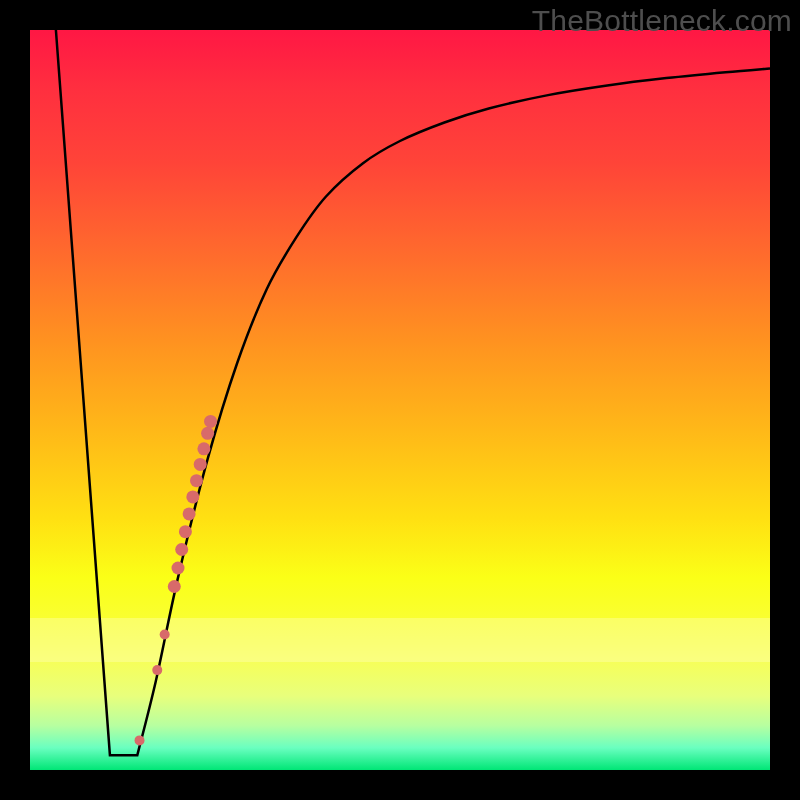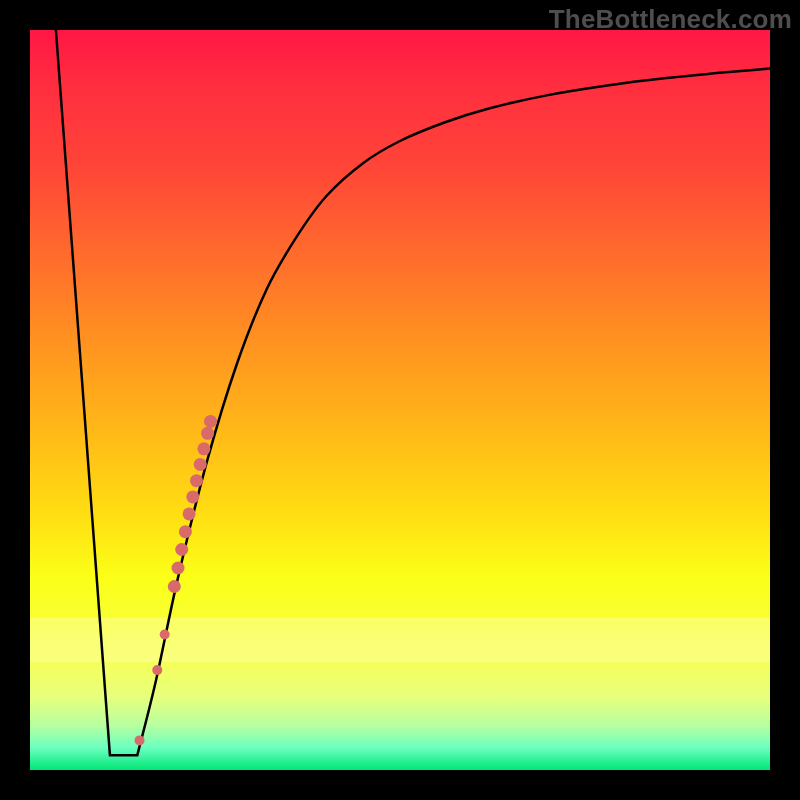--- a/index.html
+++ b/index.html
@@ -55,22 +55,22 @@
     top: 30px;
     width: 740px;
     height: 740px;
     overflow: visible;
   }
   .watermark {
     position: absolute;
     top: 4px;
     right: 8px;
     color: #4e4e4e;
-    font-size: 26px;
-    font-weight: 700;
+    font-size: 30px;
+    font-weight: 400;
     letter-spacing: 0.2px;
   }
 </style>
 </head>
 <body>
 
 <div class="frame">
   <div class="plot-area">
     <div class="band"></div>
   </div>

